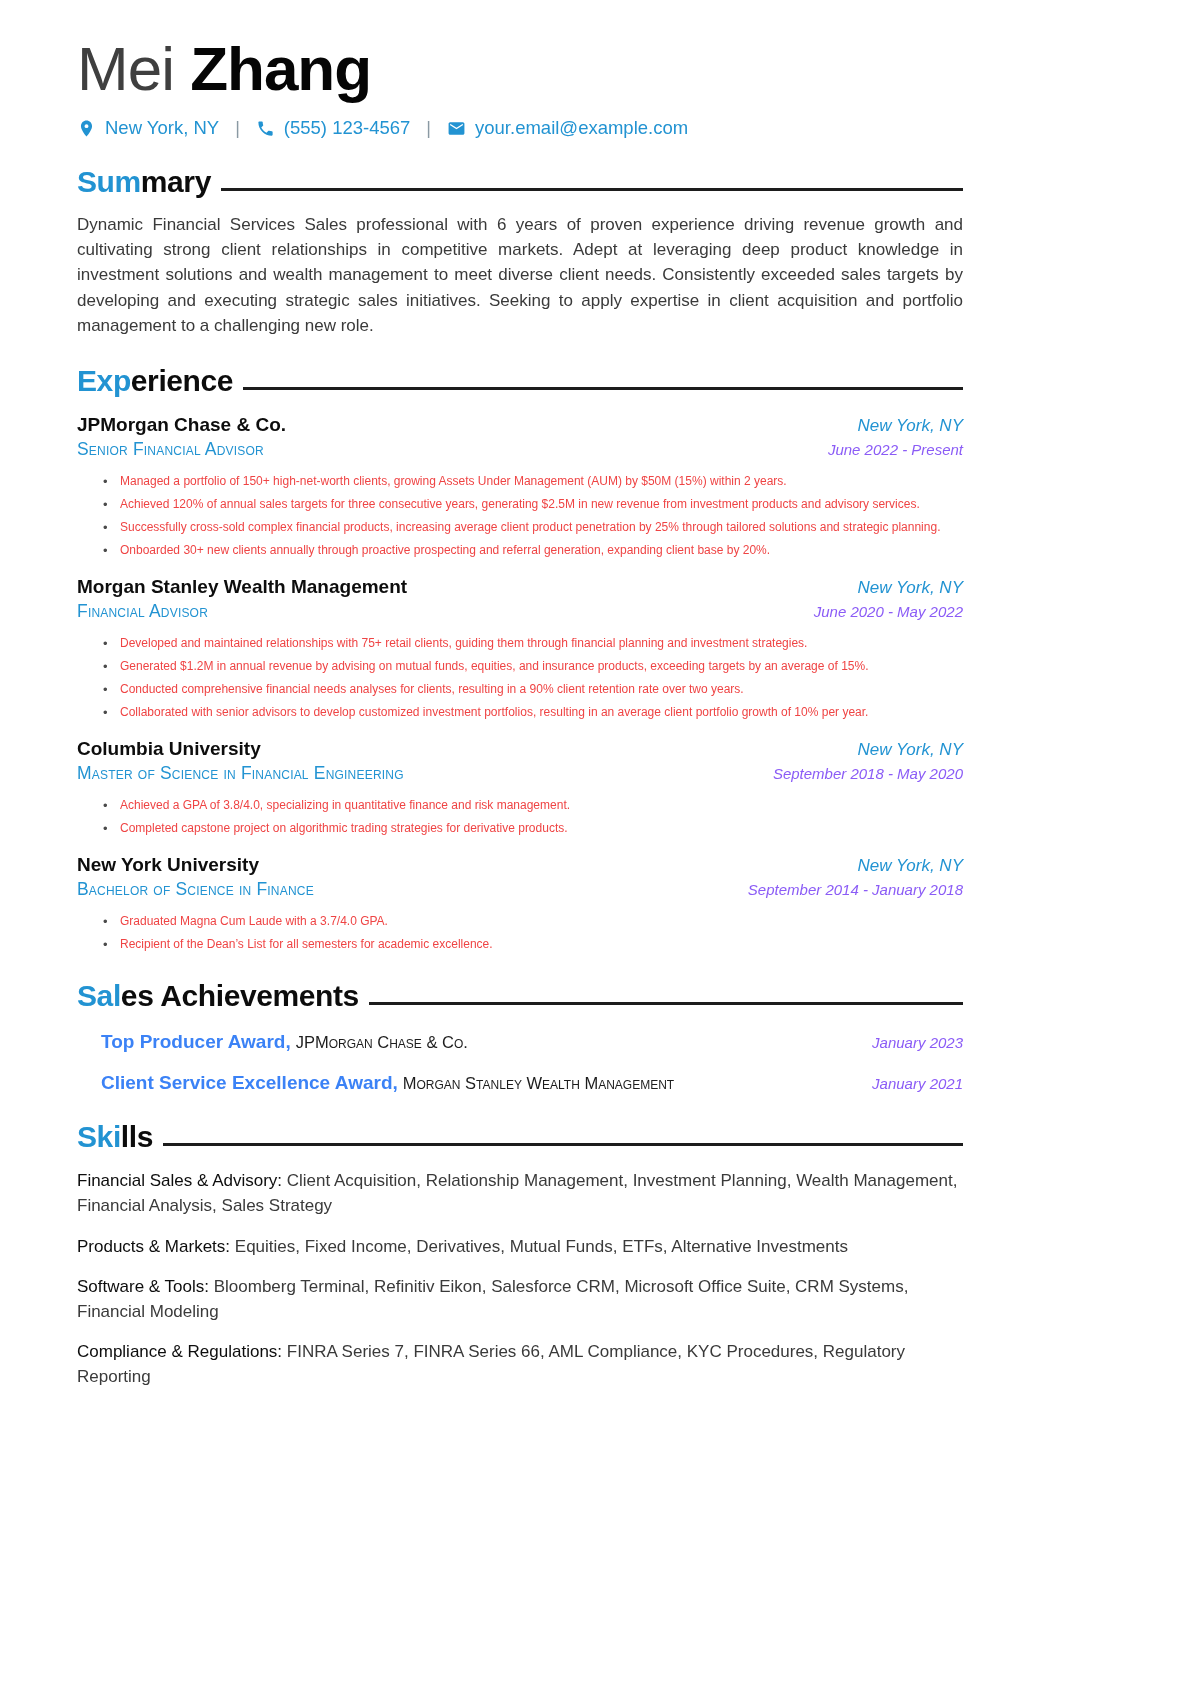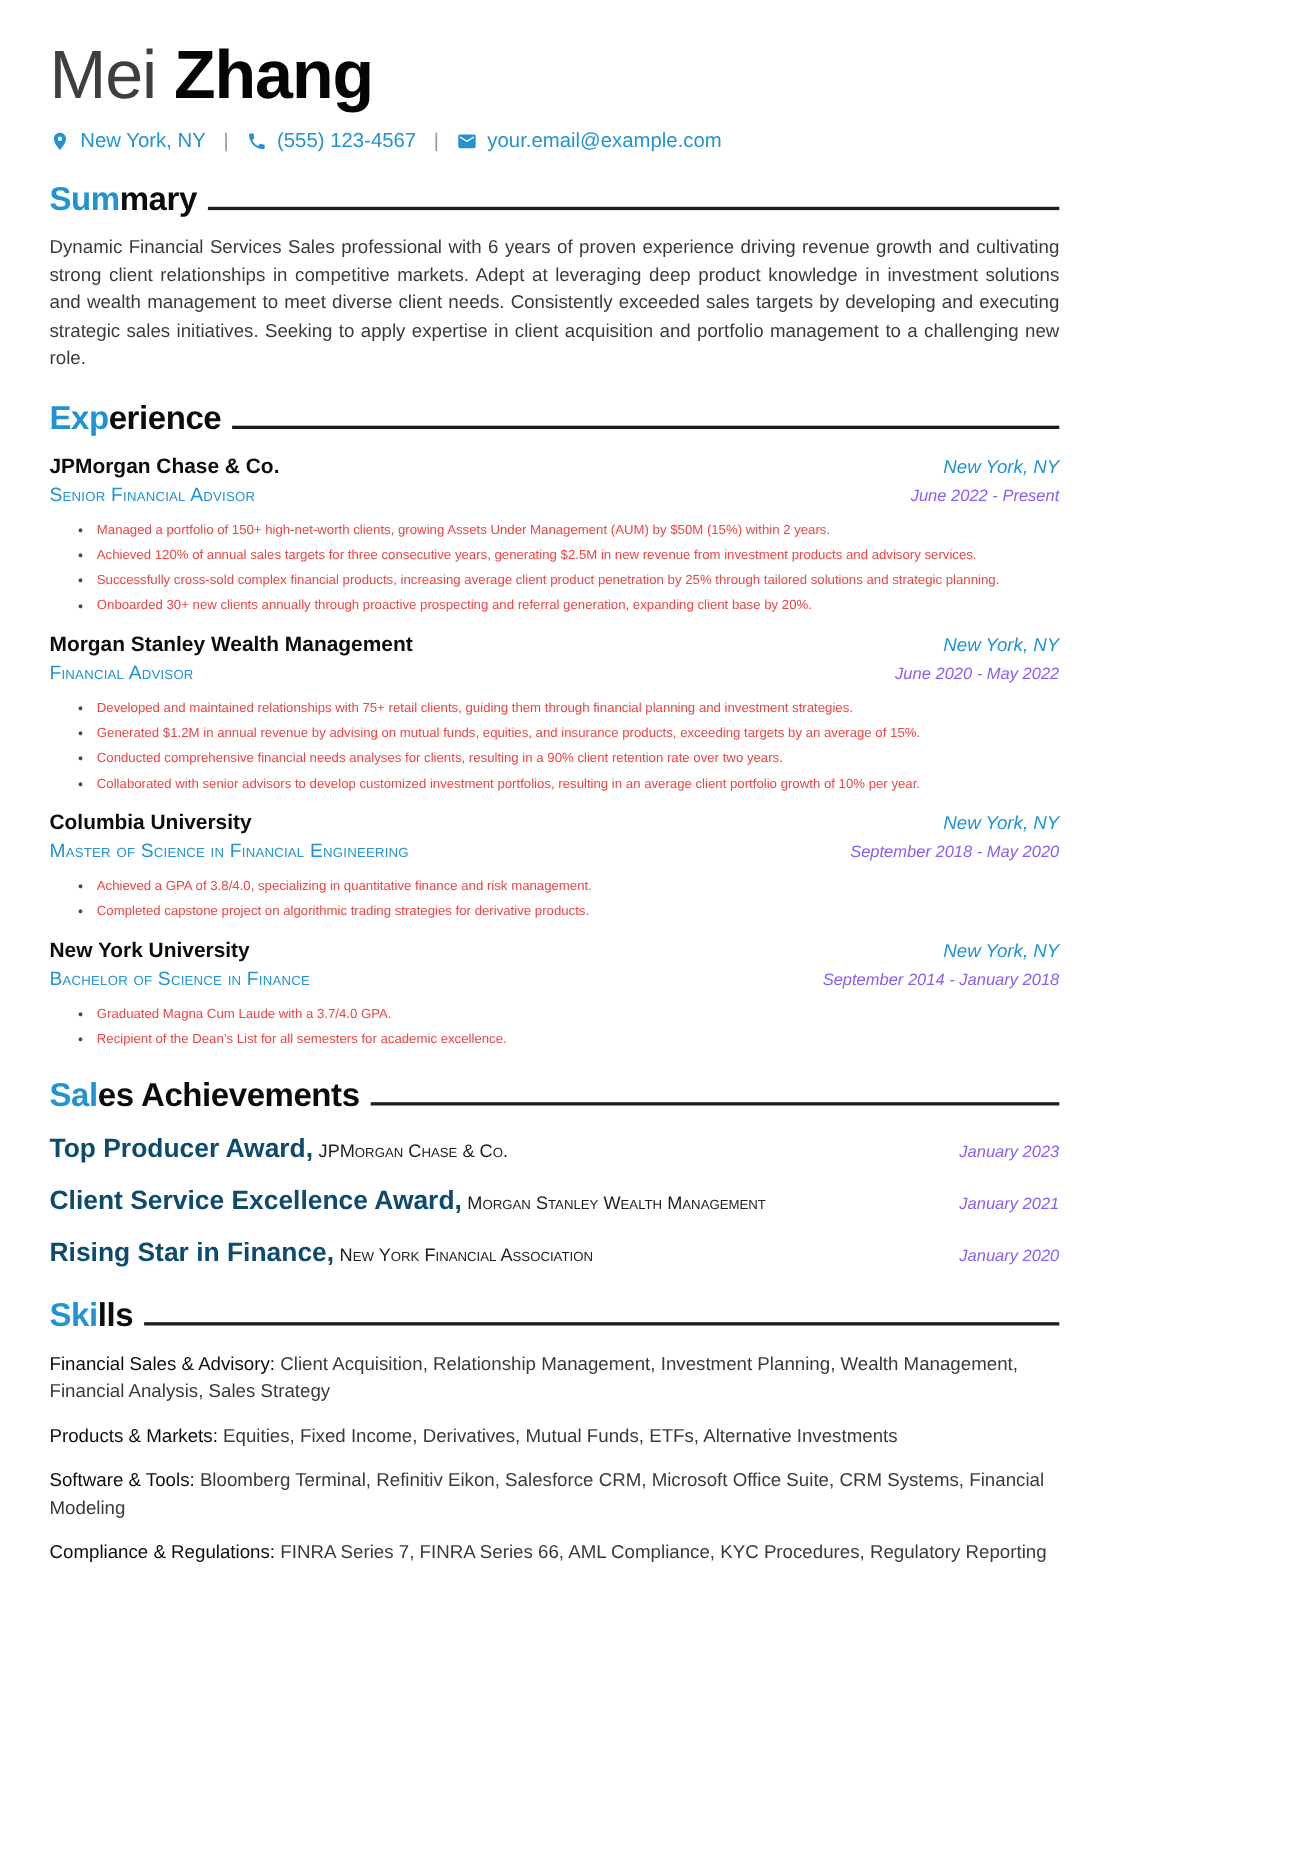--- a/index.html
+++ b/index.html
@@ -2,21 +2,21 @@
 <html><head>
 <meta charset="utf-8">
 <style>
   * { box-sizing: border-box; margin: 0; padding: 0; }
   html, body { background: #ffffff; }
   body {
     width: 1190px; height: 1683px; margin: 0 auto; overflow: hidden;
     font-family: "Liberation Sans", sans-serif;
     color: #3a3a3a;
   }
-  .page { padding: 36px 77px 0 45px; width: 1040px; }
+  .page { padding: 36px 77px 0 77px; width: 1040px; }
 
   
   h1.name { font-size: 62px; line-height: 1.05; letter-spacing: -1px; font-weight: 400; }
   .name .fn { color: #3f3f3f; font-weight: 400; }
   .name .ln { color: #050505; font-weight: 700; }
 
   .contact { display: flex; align-items: center; margin-top: 16px; font-size: 18.5px; color: #2293d2; }
   .contact .citem { display: inline-flex; align-items: center; gap: 9px; }
   .contact .sep { color: #8a99a3; margin: 0 16px; font-size: 18px; }
   .contact svg { width: 19px; height: 19px; fill: #2293d2; flex: 0 0 auto; }
@@ -36,21 +36,21 @@
   .role { font-size: 17.5px; font-variant: small-caps; letter-spacing: 0.2px; color: #2293d2; }
   .dates { font-size: 15px; font-style: italic; color: #8b5cf6; }
   .erow2 { margin-top: 3px; }
 
   ul.bullets { margin: 13px 0 0 0; padding-left: 43px; list-style: none; }
   ul.bullets li { position: relative; font-size: 12px; line-height: 1.42; text-align: justify; color: #ef4444; margin-top: 6px; }
   ul.bullets li::before { content: "•"; position: absolute; left: -17px; top: 0px; font-size: 13px; color: #4a4a4a; }
 
   
   .ach-row { display: flex; justify-content: space-between; align-items: baseline; margin-top: 19px; }
-  .ach-title { font-size: 24px; font-weight: 700; color: #0c4a6e; }
+  .ach-title { font-size: 19px; font-weight: 700; color: #3b82f6; margin-left: 24px; }
   .ach-org { font-size: 16.5px; font-variant: small-caps; color: #1d1d1d; margin-left: 5px; }
 
   
   .skill-line { margin-top: 16px; font-size: 17px; line-height: 1.45; color: #3a3a3a; text-align: left; }
   .skill-label { font-weight: 400; color: #0d0d0d; }
 </style>
 </head>
 <body>
 
 <div class="page">
@@ -174,24 +174,20 @@
       </h2>
 
     <div class="ach-row">
       <div class="ach-left"><span class="ach-title">Top Producer Award,</span><span class="ach-org">JPMorgan Chase &amp; Co.</span></div>
       <span class="dates">January 2023</span>
     </div>
     <div class="ach-row">
       <div class="ach-left"><span class="ach-title">Client Service Excellence Award,</span><span class="ach-org">Morgan Stanley Wealth Management</span></div>
       <span class="dates">January 2021</span>
     </div>
-    <div class="ach-row">
-      <div class="ach-left"><span class="ach-title">Rising Star in Finance,</span><span class="ach-org">New York Financial Association</span></div>
-      <span class="dates">January 2020</span>
-    </div>
   </section>
 
   <section>
     <h2 class="sec-title">
         <span class="accent">Ski</span>
         <span>lls</span>
         <span class="rule"></span>
       </h2>
 
     <p class="skill-line"><span class="skill-label">Financial Sales &amp; Advisory:</span> <span>Client Acquisition, Relationship Management, Investment Planning, Wealth Management, Financial Analysis, Sales Strategy</span></p>

